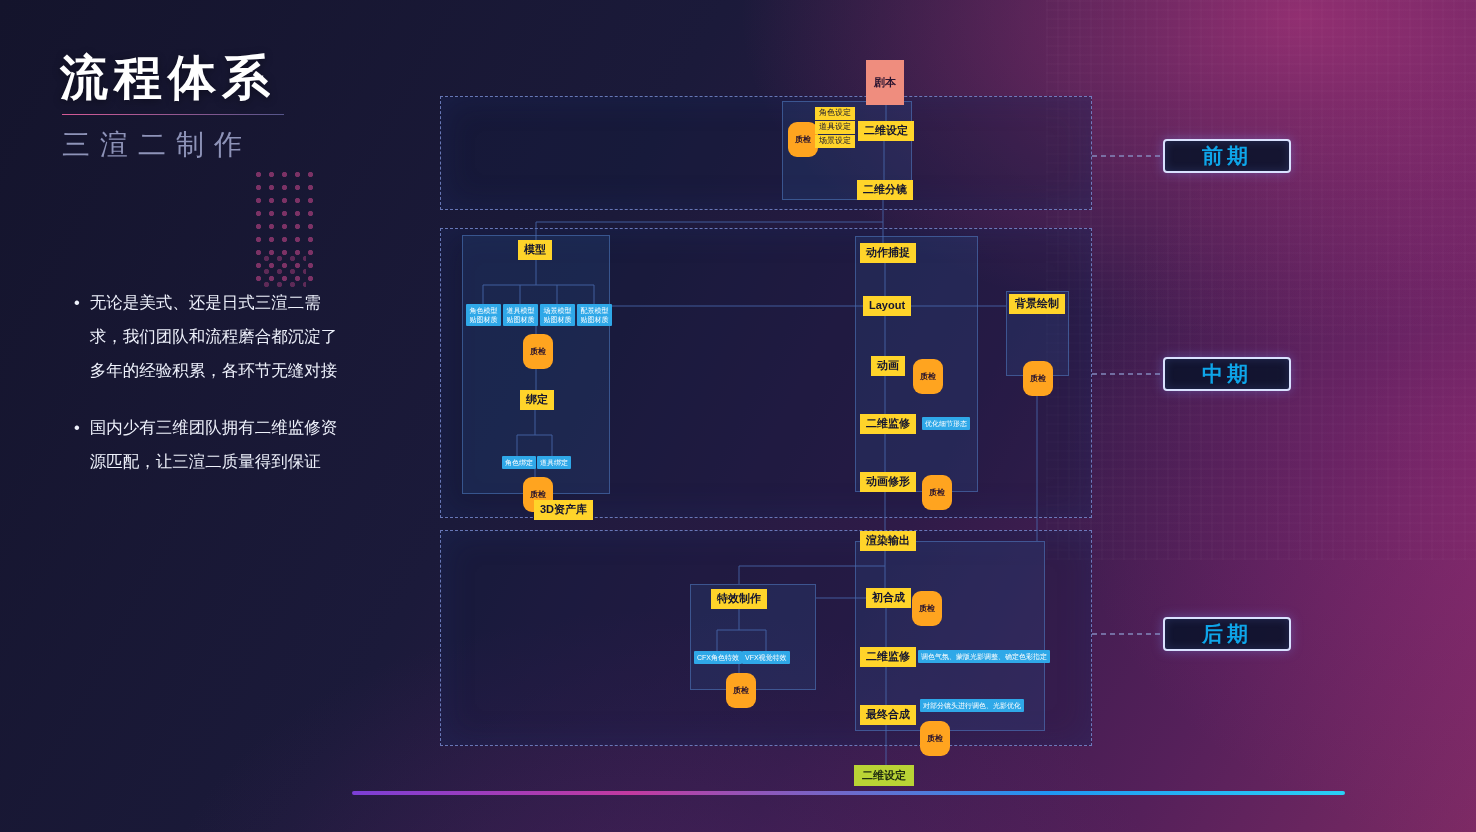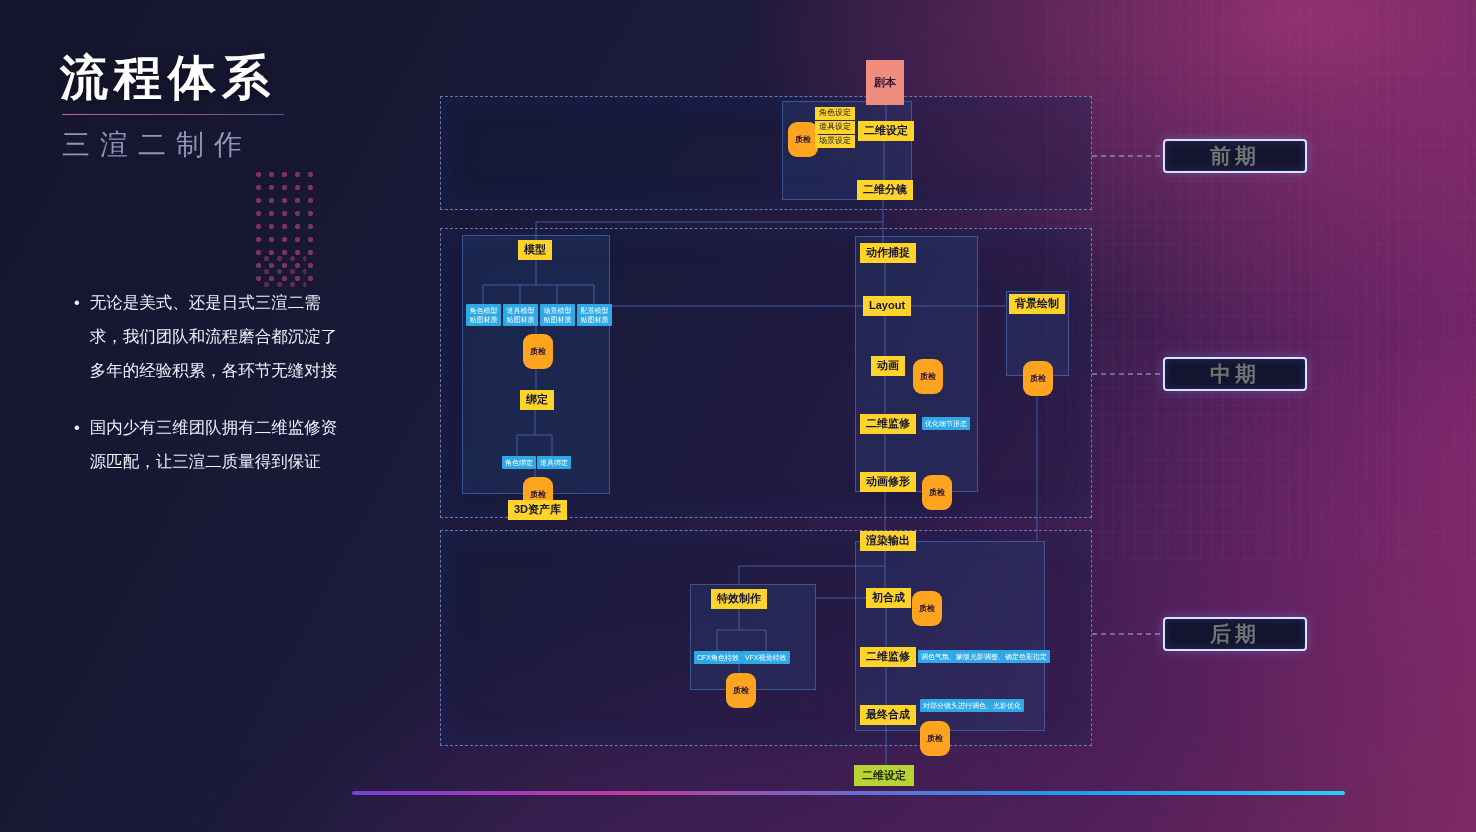--- a/index.html
+++ b/index.html
@@ -45,23 +45,23 @@
   .n-main{position:absolute;background:#ffd42a;color:#141530;font-size:11px;font-weight:700;padding:3px 6px;line-height:1.25;white-space:nowrap}
   .n-sy{position:absolute;background:#ffd42a;color:#141530;font-size:8px;padding:2px 4px;line-height:1.1;white-space:nowrap}
   .n-qc{position:absolute;background:#ffa41f;color:#2a142e;font-size:8px;font-weight:700;padding:12px 7px;border-radius:9px;white-space:nowrap}
   .n-blue{position:absolute;background:#2fa8e8;color:#ffffff;font-size:7px;padding:2px 3px;line-height:1.3;text-align:center;border-radius:1px}
   .n-blue.wrap{width:35px}
   .n-blue.line{white-space:nowrap}
   .n-script{position:absolute;background:#ef8d7e;color:#2b1430;font-size:11px;font-weight:700;padding:15px 8px;white-space:nowrap}
   .n-final{position:absolute;background:#b9d335;color:#1f2b10;font-size:11px;font-weight:700;padding:3px 8px;white-space:nowrap}
 
   .stage-pill{
-    position:absolute;width:144px;height:34px;border-radius:4px;
+    position:absolute;width:128px;height:34px;border-radius:4px;
     background:rgba(13,19,44,.92);border:2px solid #d9e1ff;
-    color:#737373;font-size:21px;font-weight:700;letter-spacing:4px;
+    color:#0ea5e9;font-size:21px;font-weight:700;letter-spacing:4px;
     display:flex;align-items:center;justify-content:center;
     box-shadow:0 0 12px rgba(124,152,255,.35), inset 0 0 10px rgba(124,152,255,.18);
   }
 
   .wires{position:absolute;left:0;top:0;pointer-events:none}
   .bottom-bar{position:absolute;left:352px;top:791px;width:993px;height:4px;border-radius:2px;
     background:linear-gradient(90deg,#7b3fd6 0%,#c23aa0 28%,#2196f3 70%,#29d0f6 100%)}
 </style>
 </head>
 <body>
@@ -160,21 +160,21 @@
   <div class="n-main" style="left:518px;top:240px">模型</div>
   <div class="n-blue wrap" style="left:466px;top:304px">角色模型贴图材质</div>
   <div class="n-blue wrap" style="left:503px;top:304px">道具模型贴图材质</div>
   <div class="n-blue wrap" style="left:540px;top:304px">场景模型贴图材质</div>
   <div class="n-blue wrap" style="left:577px;top:304px">配景模型贴图材质</div>
   <div class="n-qc" style="left:523px;top:334px">质检</div>
   <div class="n-main" style="left:520px;top:390px">绑定</div>
   <div class="n-blue line" style="left:502px;top:456px">角色绑定</div>
   <div class="n-blue line" style="left:537px;top:456px">道具绑定</div>
   <div class="n-qc" style="left:523px;top:477px">质检</div>
-  <div class="n-main" style="left:508px;top:500px">3D资产库</div>
+  <div class="n-main" style="left:534px;top:500px">3D资产库</div>
 
   <div class="n-main" style="left:860px;top:243px">动作捕捉</div>
   <div class="n-main" style="left:863px;top:296px">Layout</div>
   <div class="n-main" style="left:871px;top:356px">动画</div>
   <div class="n-qc" style="left:913px;top:359px">质检</div>
   <div class="n-main" style="left:860px;top:414px">二维监修</div>
   <div class="n-blue line" style="left:922px;top:417px">优化细节形态</div>
   <div class="n-main" style="left:860px;top:472px">动画修形</div>
   <div class="n-qc" style="left:922px;top:475px">质检</div>
 

